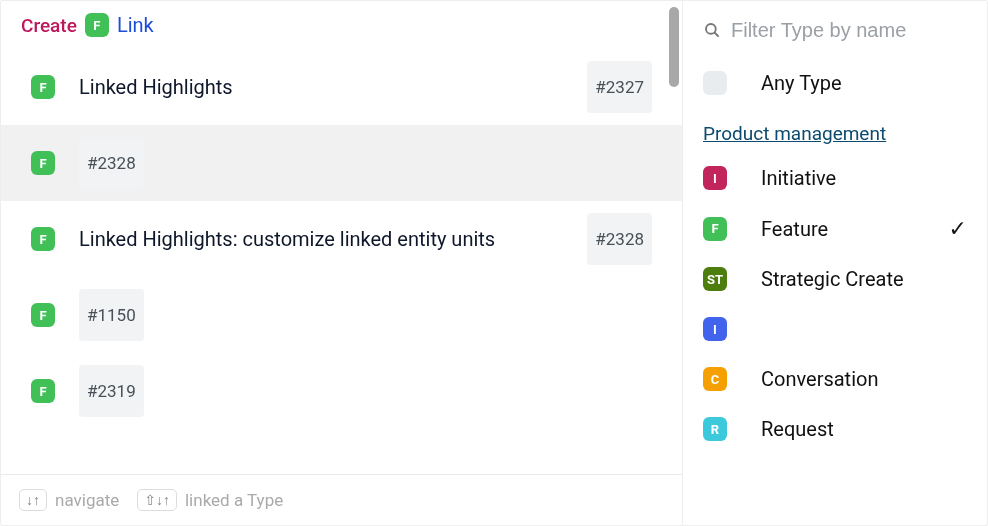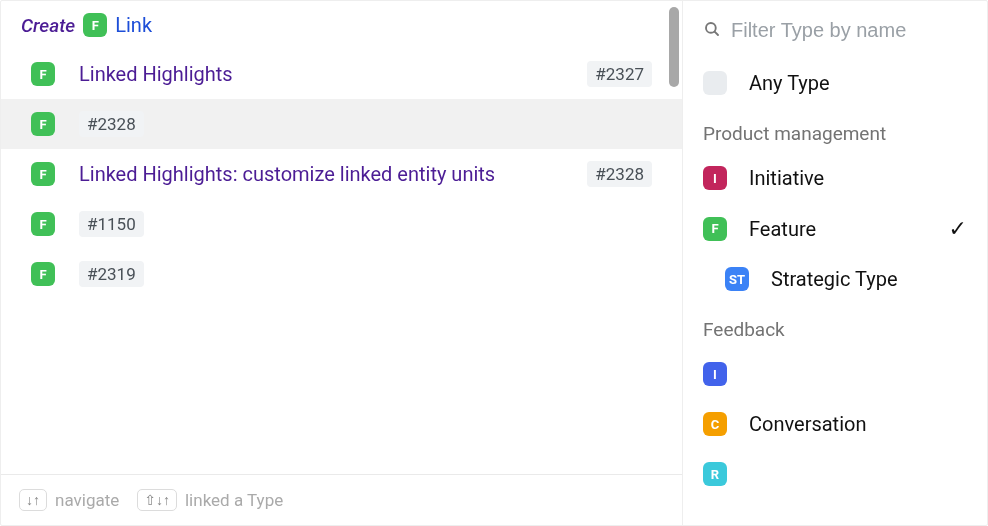--- a/index.html
+++ b/index.html
@@ -25,45 +25,44 @@
       position: relative;
       min-width: 0;
     }
     .create-bar {
       display: flex;
       align-items: center;
       padding: 12px 20px;
       gap: 8px;
     }
     .create-label {
-      color: #4c1d95;
+      color: #be185d;
       font-size: 19px;
       font-weight: 500;
-      font-style: italic;
     }
     .type-badge {
       display: inline-flex;
       align-items: center;
       justify-content: center;
       width: 26px;
       height: 26px;
       border-radius: 6px;
       color: #fff;
       font-weight: 700;
       font-size: 14px;
       flex-shrink: 0;
     }
     .type-badge.small {
       width: 24px;
       height: 24px;
       font-size: 13px;
     }
     .badge-green { background: #40c057; }
     .badge-pink { background: #c2255c; }
-    .badge-orange { background: #3b82f6; margin-left: 22px; }
+    .badge-orange { background: #4d7c0f; }
     .badge-blue { background: #4263eb; }
     .badge-amber { background: #f59f00; }
     .badge-teal { background: #3bc9db; }
     .badge-grey { background: #e9ecef; }
     .create-text {
       color: #1d4ed8;
       font-size: 20px;
     }
     .results {
       flex: 1;
@@ -73,31 +72,31 @@
       display: flex;
       align-items: center;
       padding: 12px 30px 12px 30px;
       gap: 24px;
       cursor: pointer;
     }
     .result-row.selected { background: #f1f1f1; }
     .result-title {
       flex: 1;
       font-size: 20px;
-      color: #4c1d95;
+      color: #0f172a;
       white-space: nowrap;
       overflow: hidden;
       text-overflow: ellipsis;
       min-width: 0;
     }
     .result-id {
       background: #f1f3f5;
       color: #495057;
       font-size: 17px;
-      padding: 3px 8px;
+      padding: 16px 8px;
       border-radius: 4px;
       flex-shrink: 0;
     }
     .bottom-hints {
       border-top: 1px solid #eaeaea;
       padding: 14px 18px;
       display: flex;
       align-items: center;
       gap: 18px;
       color: #aaa;
@@ -132,56 +131,57 @@
     .right-panel {
       width: 305px;
       border-left: 1px solid #eee;
       padding: 18px 20px 18px 20px;
       display: flex;
       flex-direction: column;
       gap: 4px;
     }
     .filter-row {
       display: flex;
-      align-items: center;
+      align-items: flex-end;
       gap: 10px;
       padding-bottom: 14px;
     }
     .search-icon {
       color: #777;
       font-size: 18px;
       line-height: 1;
     }
     .filter-input {
       border: none;
       outline: none;
       font-size: 20px;
       color: #333;
       background: transparent;
       width: 100%;
     }
     .filter-input::placeholder { color: #9aa0a6; }
     .type-item {
       display: flex;
       align-items: center;
-      gap: 22px;
+      gap: 34px;
       padding: 11px 0;
       cursor: pointer;
       font-size: 20px;
       color: #111;
     }
     .type-item .label { flex: 1; }
     .check {
       font-size: 22px;
       color: #111;
     }
     .section-label {
-      color: #737373;
+      color: #0c4a6e;
       font-size: 19px;
       padding: 12px 0 6px 0;
+      text-decoration: underline;
     }
   </style>
 </head>
 <body>
 
 <div class="container">
   <div class="left-panel">
     <div class="create-bar">
       <span class="create-label">Create</span>
       <span class="type-badge badge-green small">F</span>
@@ -248,29 +248,29 @@
       <span class="type-badge badge-pink small">I</span>
       <span class="label">Initiative</span>
     </div>
     <div class="type-item">
       <span class="type-badge badge-green small">F</span>
       <span class="label">Feature</span>
       <span class="check">✓</span>
     </div>
     <div class="type-item">
       <span class="type-badge badge-orange small">ST</span>
-      <span class="label">Strategic Type</span>
-    </div>
-
-    <div class="section-label">Feedback</div>
+      <span class="label">Strategic Create</span>
+    </div>
+
 
     <div class="type-item">
       <span class="type-badge badge-blue small">I</span>
     </div>
     <div class="type-item">
       <span class="type-badge badge-amber small">C</span>
       <span class="label">Conversation</span>
     </div>
     <div class="type-item">
       <span class="type-badge badge-teal small">R</span>
+      <span class="label">Request</span>
     </div>
   </div>
 </div>
 
 </body></html>

